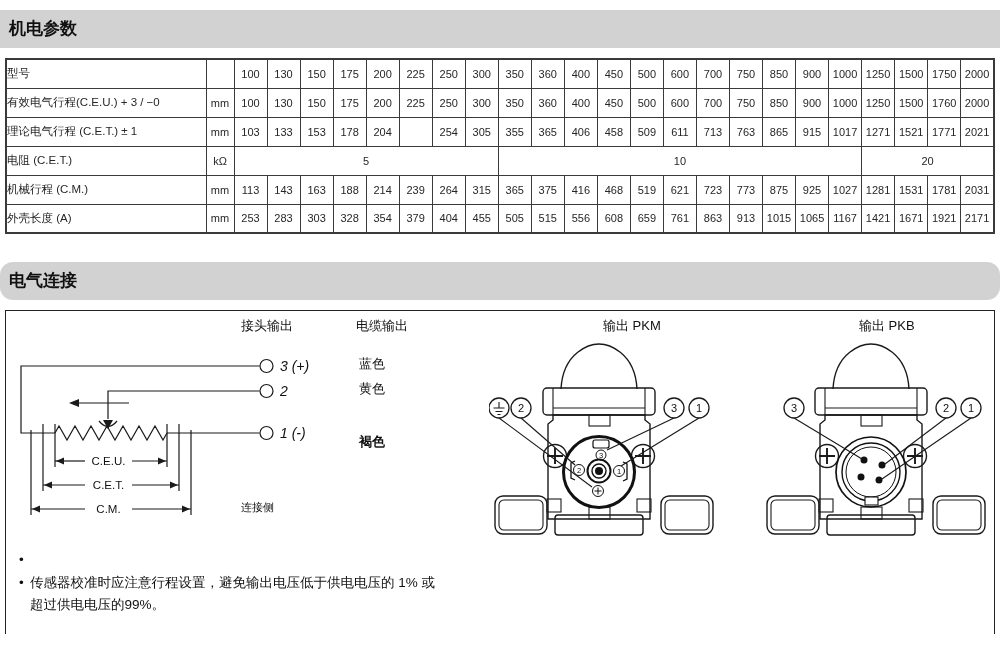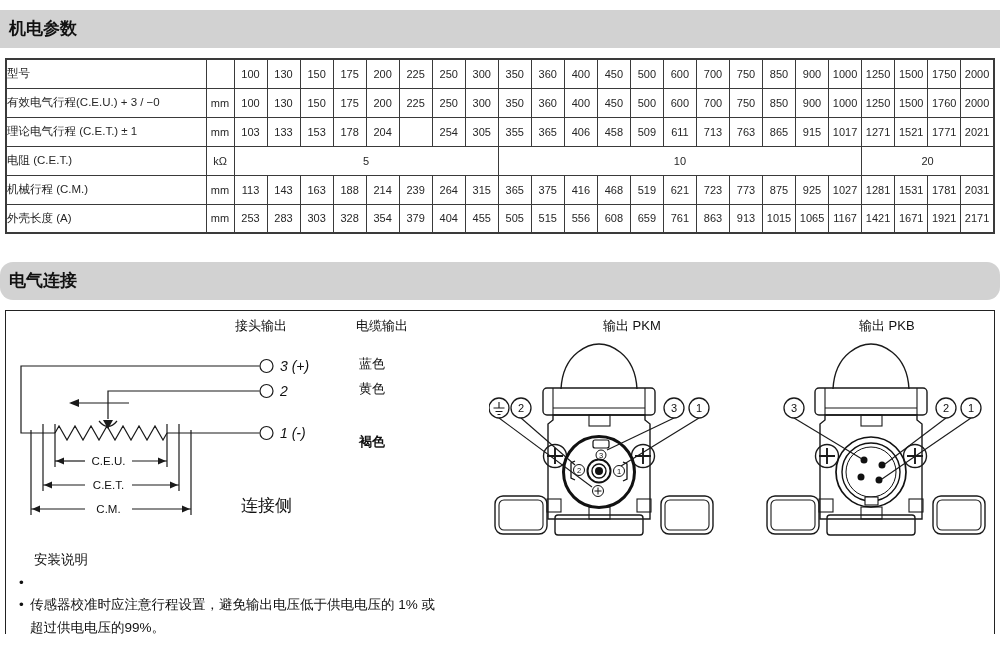--- a/index.html
+++ b/index.html
@@ -28,30 +28,30 @@
     white-space: nowrap; overflow: hidden;
   }
   table.params td.lbl { text-align: left; font-size: 11.5px; }
   table.params td.unit { font-size: 11px; margin-top: 36px; }
 
   .diagram-box {
     position: absolute; left: 5px; top: 310px; width: 990px; height: 346px;
     border: 1px solid #222; border-bottom-width: 2px; background: #fff;
   }
   .dhead { position: absolute; top: 6px; font-size: 13px; color: #111; white-space: nowrap; }
-  #h-conn  { left: 229px; text-align: right; }
+  #h-conn  { left: 235px; text-align: right; }
   #h-cable { left: 350px; }
   #h-pkm   { left: 597px; }
   #h-pkb   { left: 853px; }
 
   .cable-color { position: absolute; left: 353px; font-size: 13px; color: #111; }
   #cc-blue   { top: 44px; }
   #cc-yellow { top: 69px; }
   #cc-brown  { top: 122px; font-weight: bold; }
-  .conn-side { position: absolute; left: 235px; top: 183px; font-size: 17px; color: #111; }
+  .conn-side { position: absolute; left: 235px; top: 189px; font-size: 11px; color: #111; }
 
   svg.figure { position: absolute; }
   #schematic { left: 5px;  top: 22px; }
   #pkm-svg   { left: 483px; top: 18px; }
   #pkb-svg   { left: 755px; top: 18px; }
 
   .svg-label   { font: italic 14px "Liberation Sans","DejaVu Sans",sans-serif; fill:#111; }
   .dim-label   { font: 11.5px "Liberation Sans","DejaVu Sans",sans-serif; fill:#111; }
   .callout-num { font: 11px "Liberation Sans","DejaVu Sans",sans-serif; fill:#111; }
   .pin-num     { font: 7.5px "Liberation Sans","DejaVu Sans",sans-serif; fill:#111; }
@@ -380,21 +380,20 @@
         <circle cx="33" cy="79" r="10"></circle>
         <circle cx="185" cy="79" r="10"></circle>
         <circle cx="210" cy="79" r="10"></circle>
       </g>
       <text class="callout-num" x="33" y="83" text-anchor="middle">3</text>
       <text class="callout-num" x="185" y="83" text-anchor="middle">2</text>
       <text class="callout-num" x="210" y="83" text-anchor="middle">1</text>
     </svg>
 
     <div class="notes">
-      <div class="note-title">安装说明</div>
       <div class="bullet">
         <span class="dot">•</span>
       </div>
       <div class="bullet">
         <span class="dot">•</span>
         <span class="prewrap">传感器校准时应注意行程设置，避免输出电压低于供电电压的 1% 或
 超过供电电压的99%。</span>
       </div>
     </div>
 

